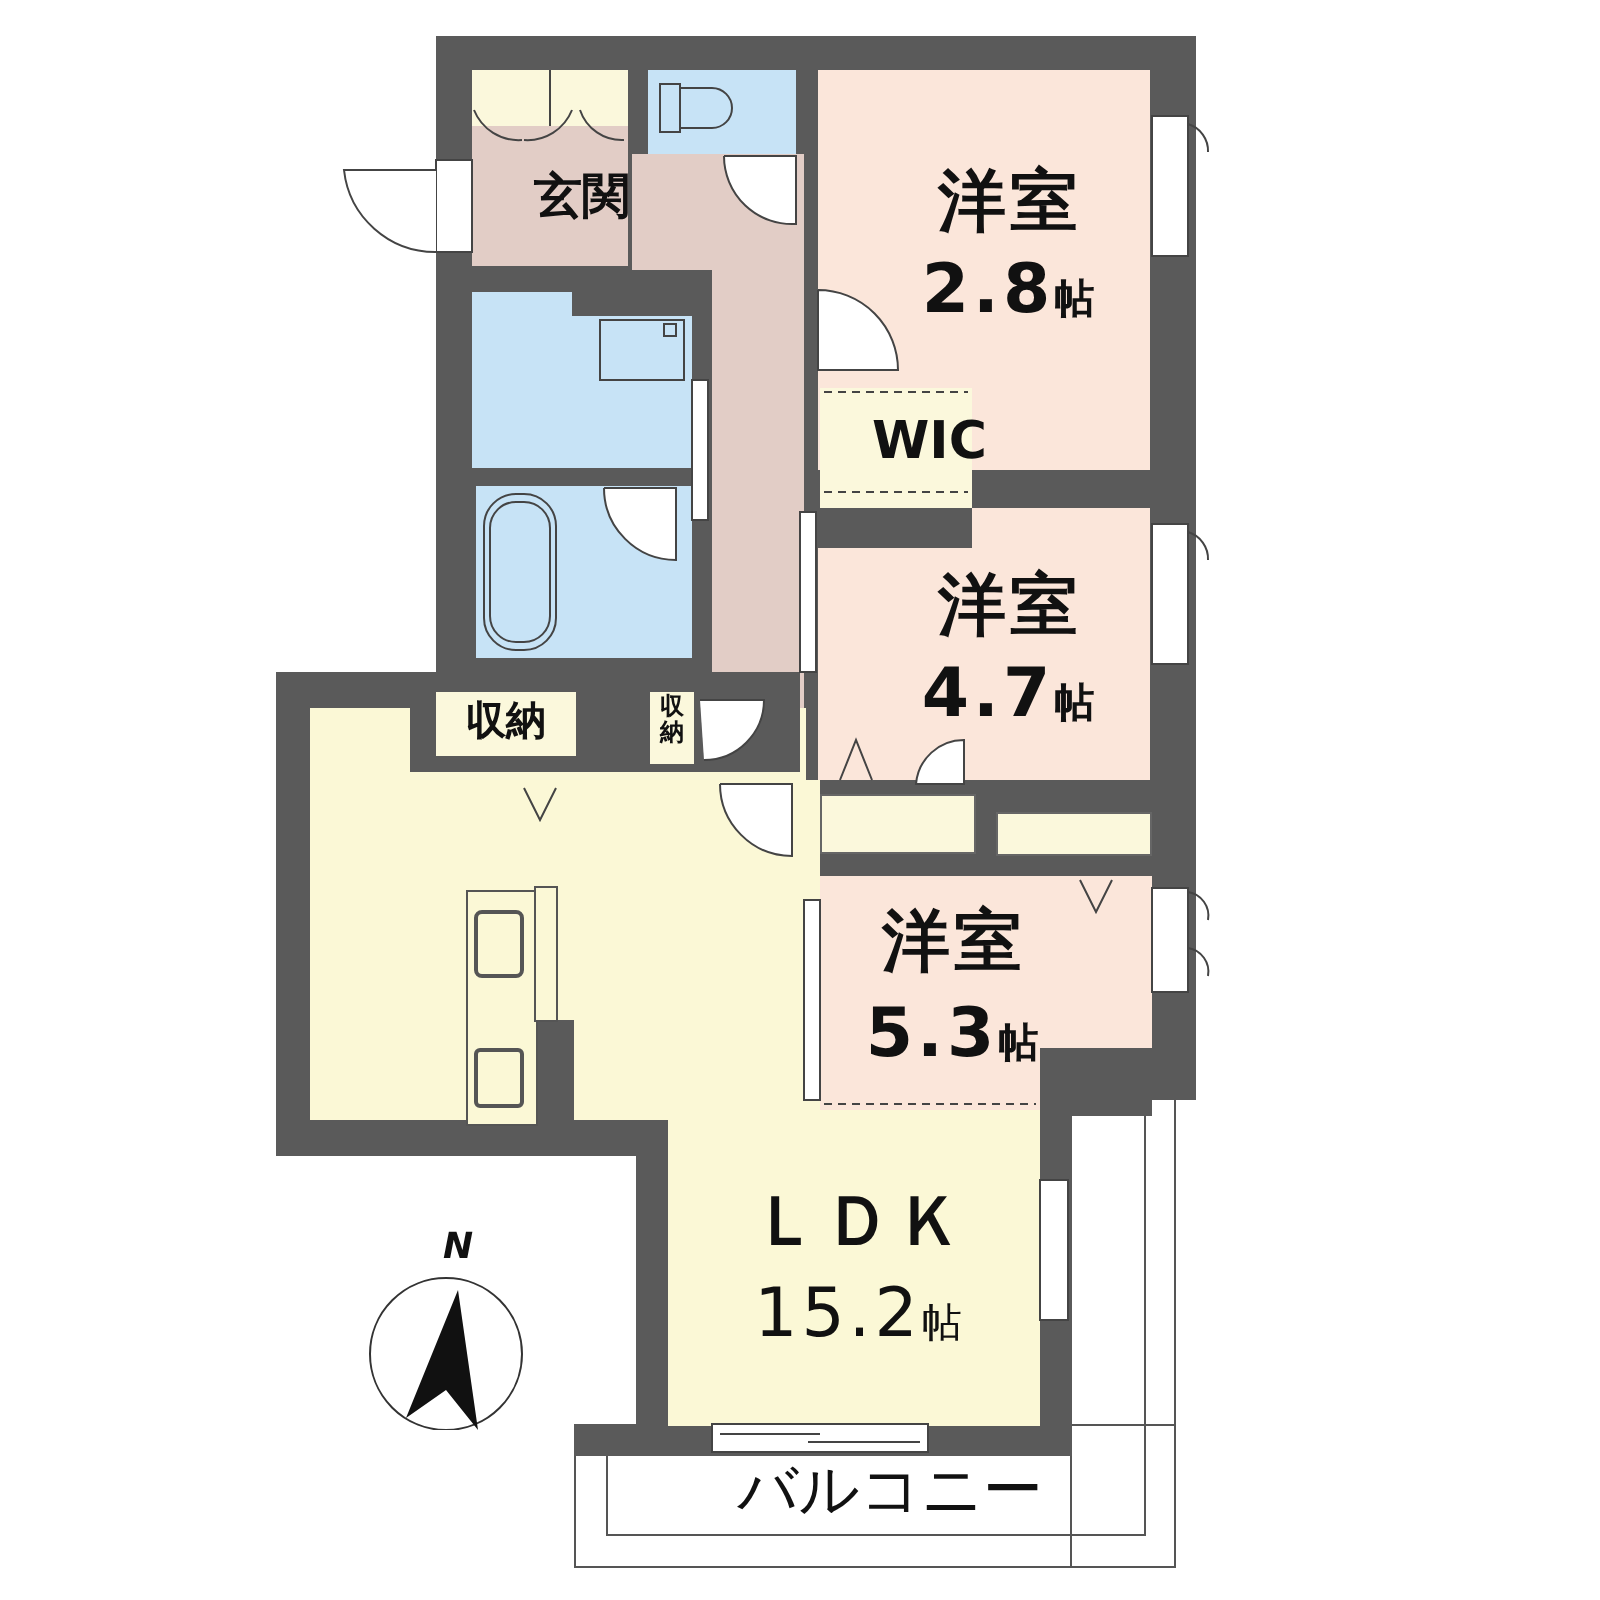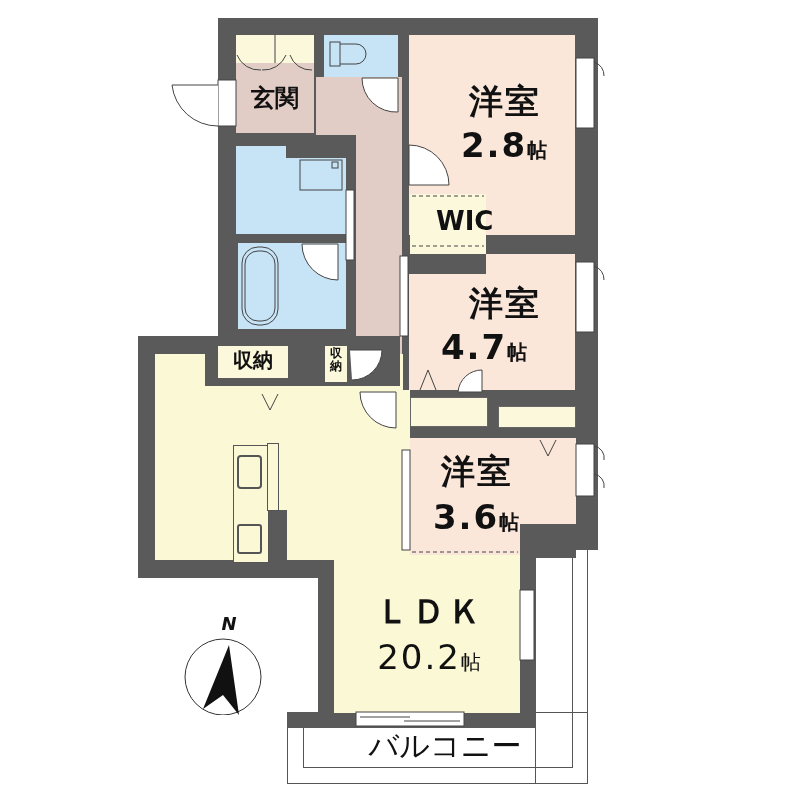--- a/index.html
+++ b/index.html
@@ -23,21 +23,21 @@
 
 <div class="wall" style="left:218px;top:18px;width:380px;height:330px;"></div>
 <div class="wall" style="left:398px;top:340px;width:200px;height:210px;"></div>
 <div class="wall" style="left:138px;top:336px;width:262px;height:242px;"></div>
 <div class="wall" style="left:318px;top:540px;width:218px;height:188px;"></div>
 <div class="wall" style="left:287px;top:712px;width:70px;height:16px;"></div>
 
 <div class="room" style="left:236px;top:35px;width:78px;height:28px;background:#fbf8dc;"></div>
 
 <div class="room" style="left:236px;top:63px;width:78px;height:70px;background:#e2cdc6;"></div>
-<div class="label lbl-small" style="left:236px;top:86px;width:78px;font-size:24px;">玄関</div>
+<div class="label lbl-small" style="left:252px;top:86px;width:78px;font-size:24px;">玄関</div>
 
 <div class="room" style="left:324px;top:35px;width:74px;height:42px;background:#c7e3f6;"></div>
 
 <div class="room" style="left:316px;top:77px;width:86px;height:58px;background:#e2cdc6;"></div>
 <div class="room" style="left:356px;top:133px;width:46px;height:272px;background:#e2cdc6;"></div>
 
 <div class="room" style="left:236px;top:146px;width:110px;height:88px;background:#c7e3f6;"></div>
 <div class="wall" style="left:286px;top:146px;width:60px;height:12px;"></div>
 
 <div class="room" style="left:238px;top:243px;width:108px;height:86px;background:#c7e3f6;"></div>
@@ -47,32 +47,32 @@
 <div class="label lbl-big" style="left:440px;top:128px;width:130px;">
   <span>2.8</span><span class="unit">帖</span>
 </div>
 
 <div class="room" style="left:410px;top:194px;width:76px;height:70px;background:#fbf8dc;"></div>
 <div class="label" style="left:436px;top:208px;width:50px;font-size:26px;">WIC</div>
 
 <div class="room" style="left:409px;top:254px;width:166px;height:136px;background:#fbe6da;"></div>
 <div class="wall" style="left:409px;top:254px;width:77px;height:20px;"></div>
 <div class="label lbl-big" style="left:440px;top:286px;width:130px;">洋室</div>
-<div class="label lbl-big" style="left:420px;top:330px;width:130px;">
+<div class="label lbl-big" style="left:440px;top:330px;width:130px;">
   <span>4.7</span><span class="unit">帖</span>
 </div>
 
 <div class="room" style="left:410px;top:397px;width:78px;height:30px;background:#fbf8dc;border:1px solid #666;box-sizing:border-box;"></div>
 <div class="room" style="left:498px;top:406px;width:78px;height:22px;background:#fbf8dc;border:1px solid #666;box-sizing:border-box;"></div>
 
 <div class="room" style="left:410px;top:438px;width:166px;height:120px;background:#fbe6da;"></div>
 <div class="wall" style="left:520px;top:524px;width:56px;height:34px;"></div>
 <div class="label lbl-big" style="left:412px;top:454px;width:130px;">洋室</div>
 <div class="label lbl-big" style="left:412px;top:500px;width:130px;">
-  <span>3.6</span><span class="unit">帖</span>
+  <span>5.3</span><span class="unit">帖</span>
 </div>
 
 <div class="room" style="left:155px;top:354px;width:248px;height:206px;background:#fbf8d6;"></div>
 <div class="room" style="left:334px;top:555px;width:186px;height:158px;background:#fbf8d6;"></div>
 <div class="room" style="left:400px;top:390px;width:10px;height:168px;background:#fbf8d6;"></div>
 <div class="wall" style="left:205px;top:336px;width:195px;height:50px;"></div>
 <div class="wall" style="left:267px;top:510px;width:20px;height:50px;"></div>
 
 <div class="room" style="left:218px;top:346px;width:70px;height:32px;background:#fbf8dc;"></div>
 <div class="label" style="left:218px;top:350px;width:70px;font-size:20px;">収納</div>
@@ -80,21 +80,21 @@
 <div class="label" style="left:325px;top:347px;width:22px;font-size:12px;white-space:pre;">収
 納</div>
 
 <div class="abs" style="left:233px;top:445px;width:36px;height:118px;border:1px solid #555;box-sizing:border-box;background:#fbf8d6;"></div>
 <div class="abs" style="left:267px;top:443px;width:12px;height:68px;border:1px solid #555;box-sizing:border-box;background:#fbf8d6;"></div>
 <div class="abs" style="left:237px;top:455px;width:25px;height:34px;border:2px double #555;border-radius:4px;box-sizing:border-box;"></div>
 <div class="abs" style="left:237px;top:524px;width:25px;height:30px;border:2px double #555;border-radius:3px;box-sizing:border-box;"></div>
 
 <div class="label lbl-big" style="left:360px;top:594px;width:140px;font-weight:bold;">ＬＤＫ</div>
 <div class="label lbl-big" style="left:360px;top:640px;width:140px;font-weight:normal;">
-  <span>20.2</span><span class="unit">帖</span>
+  <span>15.2</span><span class="unit">帖</span>
 </div>
 
 <div class="label" style="left:330px;top:730px;width:230px;font-size:30px;font-weight:normal;">バルコニー</div>
 
 <svg width="800" height="800">
   <g fill="none" stroke="#444" stroke-width="1">
 
     <rect x="218" y="80" width="18" height="46" fill="#fff"></rect>
     <path d="M218 85 L172 85 A46 46 0 0 0 218 126" fill="#fff"></path>
 

